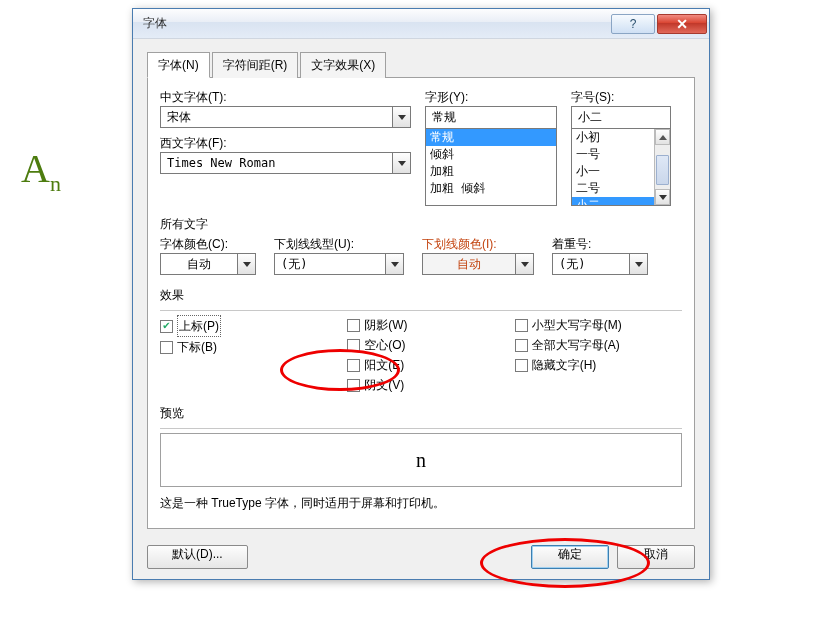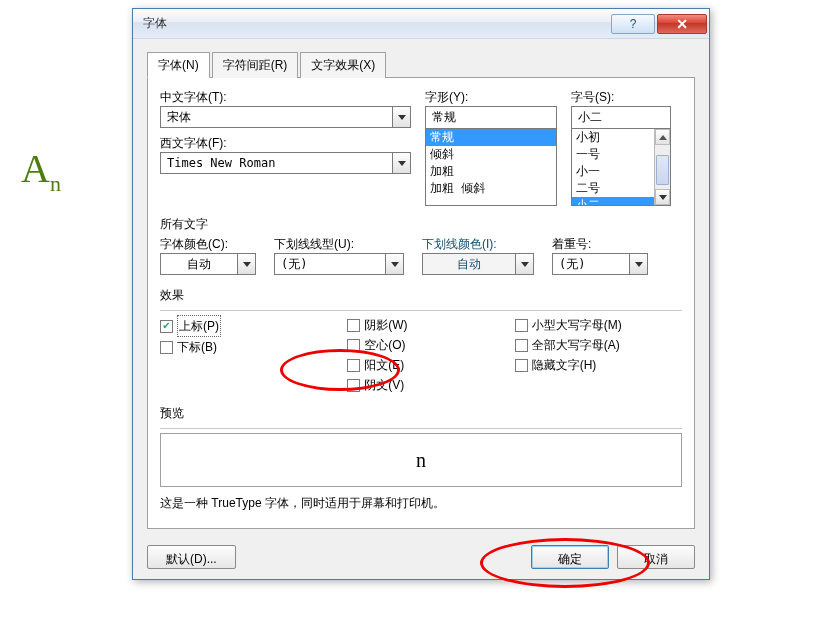--- a/index.html
+++ b/index.html
@@ -28,24 +28,24 @@
 .sbar{position:absolute;right:0;top:0;width:16px;height:100%;background:#f0f0f0;border-left:1px solid #bbb;display:flex;flex-direction:column}
 .sbtn{height:16px;background:linear-gradient(#fefefe,#e2e2e2);border:1px solid #bbb;display:flex;align-items:center;justify-content:center}
 .sbtn .triu{border-top:none;border-bottom:5px solid #555;border-left:4px solid transparent;border-right:4px solid transparent;width:0;height:0}
 .strack{flex:1;background:#eee;position:relative}
 .sthumb{position:absolute;left:1px;right:1px;background:linear-gradient(#dfe8f6,#cad7eb);border:1px solid #9cb0cf;border-radius:1px}
 .rule{height:1px;background:#c8c8c8;margin:6px 0 4px}
 .chk{display:flex;align-items:center;line-height:20px}
 .chk .box{width:13px;height:13px;border:1px solid #7a7a7a;background:#fff;margin-right:4px;display:flex;align-items:center;justify-content:center;font-size:10px;color:#2a6}
 .preview{border:1px solid #a0a0a0;height:54px;display:flex;align-items:center;justify-content:center;margin:4px 0 8px;font-family:"Times New Roman",serif;font-size:20px}
 .footer{display:flex;padding:6px 14px 10px}
-.btn{height:24px;padding:0 18px;border:1px solid #8a8a8a;background:linear-gradient(#fdfdfd,#e6e6e6);display:flex;align-items:flex-end;justify-content:center;border-radius:2px;min-width:78px}
+.btn{height:24px;padding:0 24px;border:1px solid #8a8a8a;background:linear-gradient(#fdfdfd,#e6e6e6);display:flex;align-items:flex-start;justify-content:center;border-radius:2px;min-width:78px}
 .btn.def{border:1px solid #3c7fb1;box-shadow:inset 0 0 0 1px #a0d0f0}
 .ellipse{position:absolute;border:3px solid #e00;border-radius:50%;pointer-events:none}
-.disabled{color:#0c4a6e}
+.disabled{color:#c2410c}
 </style>
 </head>
 <body>
 
 <div class="bg-text">
   <span>A</span><sub>n</sub>
 </div>
 
 <div class="dialog">
   <div class="titlebar">

